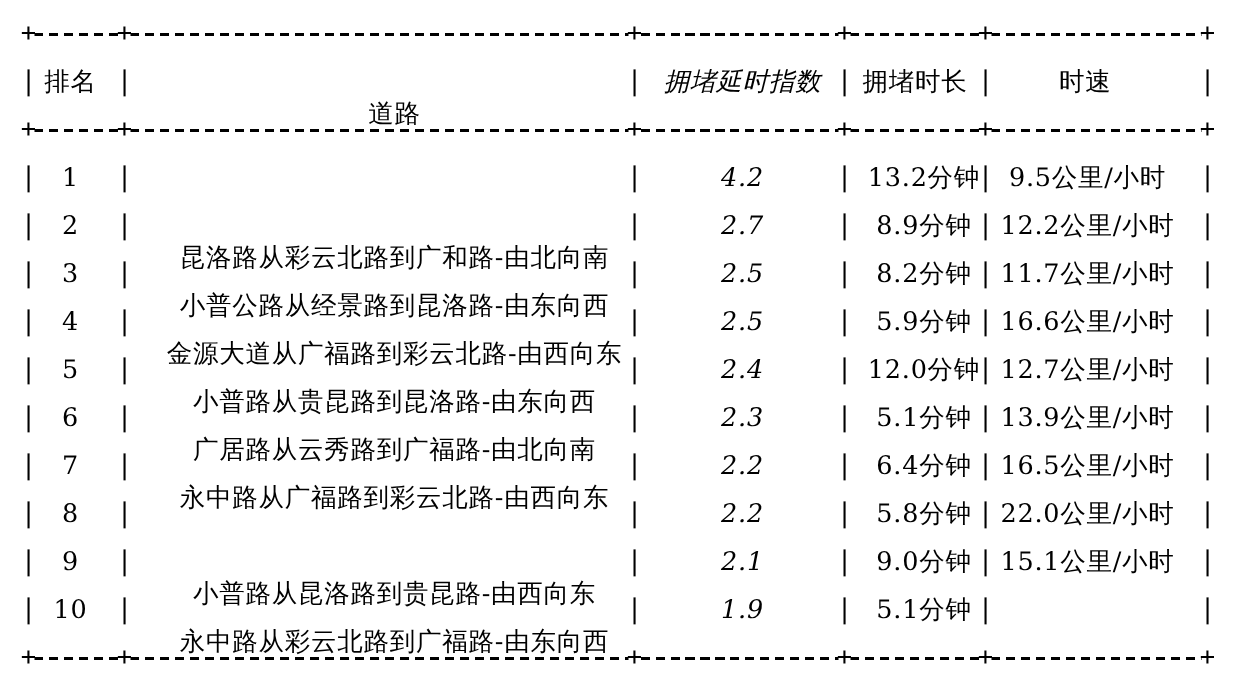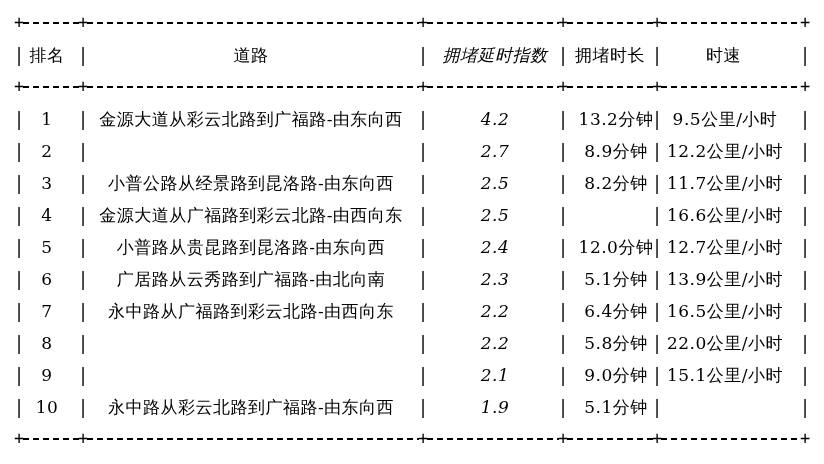--- a/index.html
+++ b/index.html
@@ -14,21 +14,21 @@
     width:786px;
     font-size:17px;
   }
   .line{position:relative;height:32px;width:786px;}
   .cell{
     position:absolute;top:0;height:32px;line-height:32px;
     text-align:center;white-space:nowrap;box-sizing:border-box;
     letter-spacing:0.5px;
   }
   .c0{left:0;width:56px;}
-  .c1{left:64px;width:336px;}
+  .c1{left:76px;width:336px;margin-top:21px;}
   .c2{left:404px;width:144px;font-style:italic;}
   .c3{left:544px;width:94px;text-align:center;padding-left:12px;}
   .c4{left:638px;width:148px;text-align:center;padding-right:12px;}
   .line.header .c3{text-align:center;padding-left:0;}
   .line.header .c4{text-align:center;padding-right:15px;}
   .pipe{
     position:absolute;top:50%;transform:translate(-50%,-50%);
     line-height:1;font-size:18px;
   }
   .p0{left:0;}.p1{left:64px;}.p2{left:404px;}.p3{left:544px;}.p4{left:638px;}.p5{left:786px;}
@@ -96,34 +96,34 @@
   </div>
 
   <div class="line text">
     <span class="pipe p0">|</span>
     <span class="pipe p1">|</span>
     <span class="pipe p2">|</span>
     <span class="pipe p3">|</span>
     <span class="pipe p4">|</span>
     <span class="pipe p5">|</span>
     <span class="cell c0">1</span>
-    <span class="cell c1">金源大道从彩云北路到广福路-由东向西</span>
     <span class="cell c2">4.2</span>
     <span class="cell c3">13.2分钟</span>
     <span class="cell c4">9.5公里/小时</span>
   </div>
 
   <div class="line text">
     <span class="pipe p0">|</span>
     <span class="pipe p1">|</span>
     <span class="pipe p2">|</span>
     <span class="pipe p3">|</span>
     <span class="pipe p4">|</span>
     <span class="pipe p5">|</span>
     <span class="cell c0">2</span>
+    <span class="cell c1">昆洛路从彩云北路到广和路-由北向南</span>
     <span class="cell c2">2.7</span>
     <span class="cell c3">8.9分钟</span>
     <span class="cell c4">12.2公里/小时</span>
   </div>
 
   <div class="line text">
     <span class="pipe p0">|</span>
     <span class="pipe p1">|</span>
     <span class="pipe p2">|</span>
     <span class="pipe p3">|</span>
@@ -139,20 +139,21 @@
   <div class="line text">
     <span class="pipe p0">|</span>
     <span class="pipe p1">|</span>
     <span class="pipe p2">|</span>
     <span class="pipe p3">|</span>
     <span class="pipe p4">|</span>
     <span class="pipe p5">|</span>
     <span class="cell c0">4</span>
     <span class="cell c1">金源大道从广福路到彩云北路-由西向东</span>
     <span class="cell c2">2.5</span>
+    <span class="cell c3">5.9分钟</span>
     <span class="cell c4">16.6公里/小时</span>
   </div>
 
   <div class="line text">
     <span class="pipe p0">|</span>
     <span class="pipe p1">|</span>
     <span class="pipe p2">|</span>
     <span class="pipe p3">|</span>
     <span class="pipe p4">|</span>
     <span class="pipe p5">|</span>
@@ -205,20 +206,21 @@
   </div>
 
   <div class="line text">
     <span class="pipe p0">|</span>
     <span class="pipe p1">|</span>
     <span class="pipe p2">|</span>
     <span class="pipe p3">|</span>
     <span class="pipe p4">|</span>
     <span class="pipe p5">|</span>
     <span class="cell c0">9</span>
+    <span class="cell c1">小普路从昆洛路到贵昆路-由西向东</span>
     <span class="cell c2">2.1</span>
     <span class="cell c3">9.0分钟</span>
     <span class="cell c4">15.1公里/小时</span>
   </div>
 
   <div class="line text">
     <span class="pipe p0">|</span>
     <span class="pipe p1">|</span>
     <span class="pipe p2">|</span>
     <span class="pipe p3">|</span>

